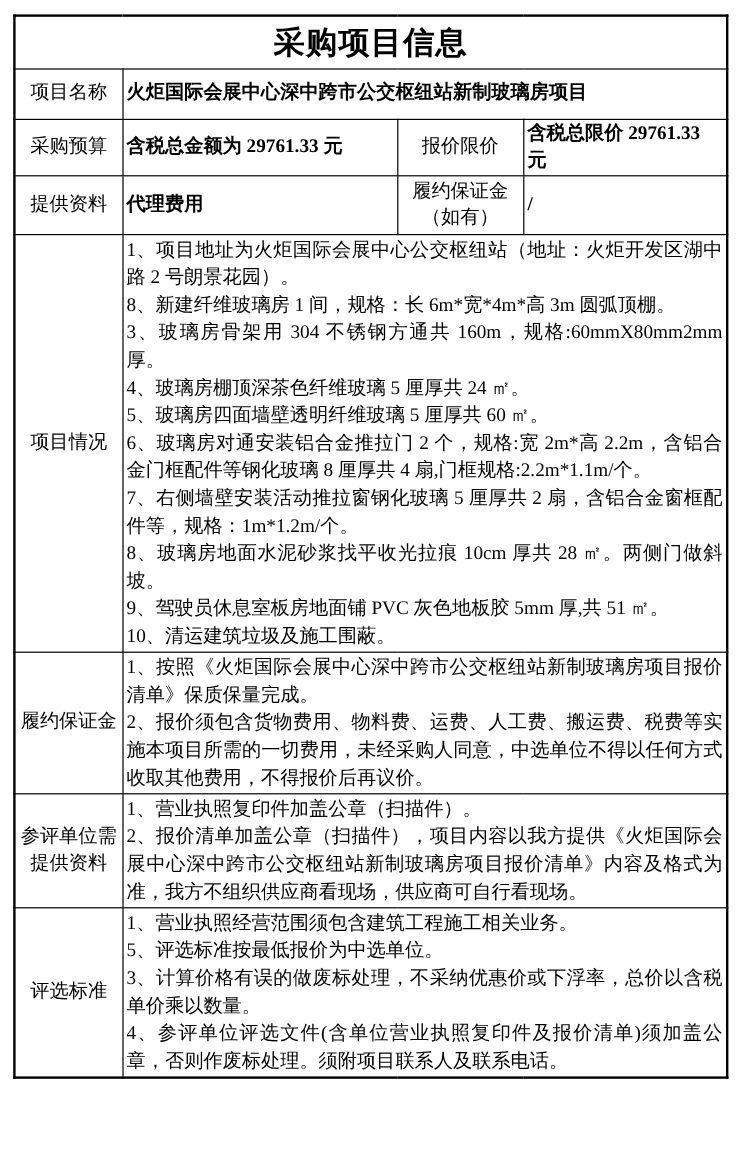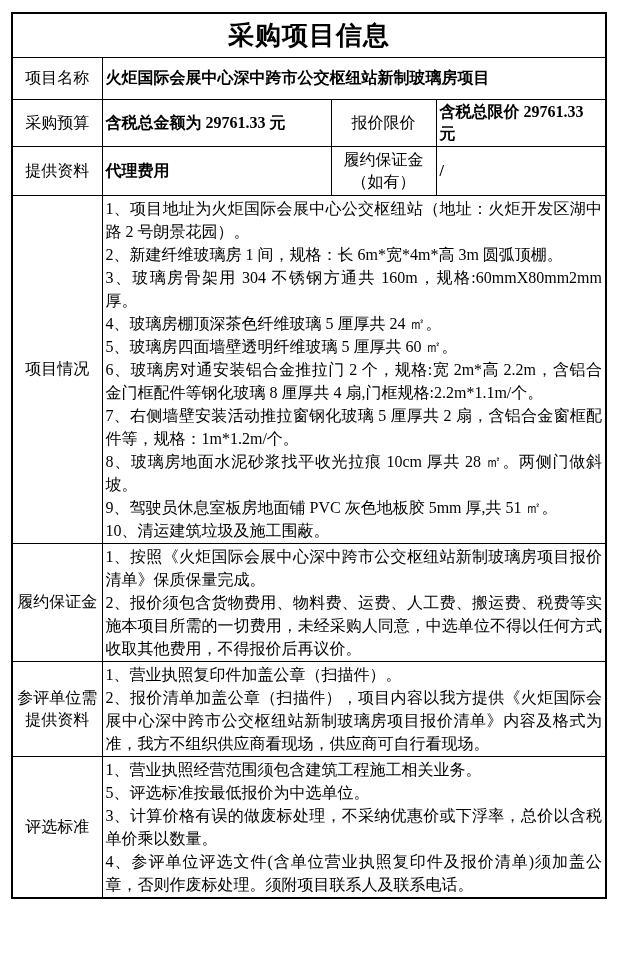--- a/index.html
+++ b/index.html
@@ -108,21 +108,21 @@
         <td class="label">履约保证金
 （如有）</td>
         <td class="center">/</td>
       </tr>
 
 
       <tr class="r-situation">
         <td class="label">项目情况</td>
         <td colspan="3" class="list">
             <p class="line">1、项目地址为火炬国际会展中心公交枢纽站（地址：火炬开发区湖中路 2 号朗景花园）。</p>
-            <p class="line">2、新建纤维玻璃房 1 间，规格：长 6m*宽*4m*高 3m 圆弧顶棚。</p>
+            <p class="line">8、新建纤维玻璃房 1 间，规格：长 6m*宽*4m*高 3m 圆弧顶棚。</p>
             <p class="line">3、玻璃房骨架用 304 不锈钢方通共 160m，规格:60mmX80mm2mm 厚。</p>
             <p class="line">4、玻璃房棚顶深茶色纤维玻璃 5 厘厚共 24 ㎡。</p>
             <p class="line">5、玻璃房四面墙壁透明纤维玻璃 5 厘厚共 60 ㎡。</p>
             <p class="line">6、玻璃房对通安装铝合金推拉门 2 个，规格:宽 2m*高 2.2m，含铝合金门框配件等钢化玻璃 8 厘厚共 4 扇,门框规格:2.2m*1.1m/个。</p>
             <p class="line">7、右侧墙壁安装活动推拉窗钢化玻璃 5 厘厚共 2 扇，含铝合金窗框配件等，规格：1m*1.2m/个。</p>
             <p class="line">8、玻璃房地面水泥砂浆找平收光拉痕 10cm 厚共 28 ㎡。两侧门做斜坡。</p>
             <p class="line">9、驾驶员休息室板房地面铺 PVC 灰色地板胶 5mm 厚,共 51 ㎡。</p>
             <p class="line">10、清运建筑垃圾及施工围蔽。</p>
           </td>
       </tr>

